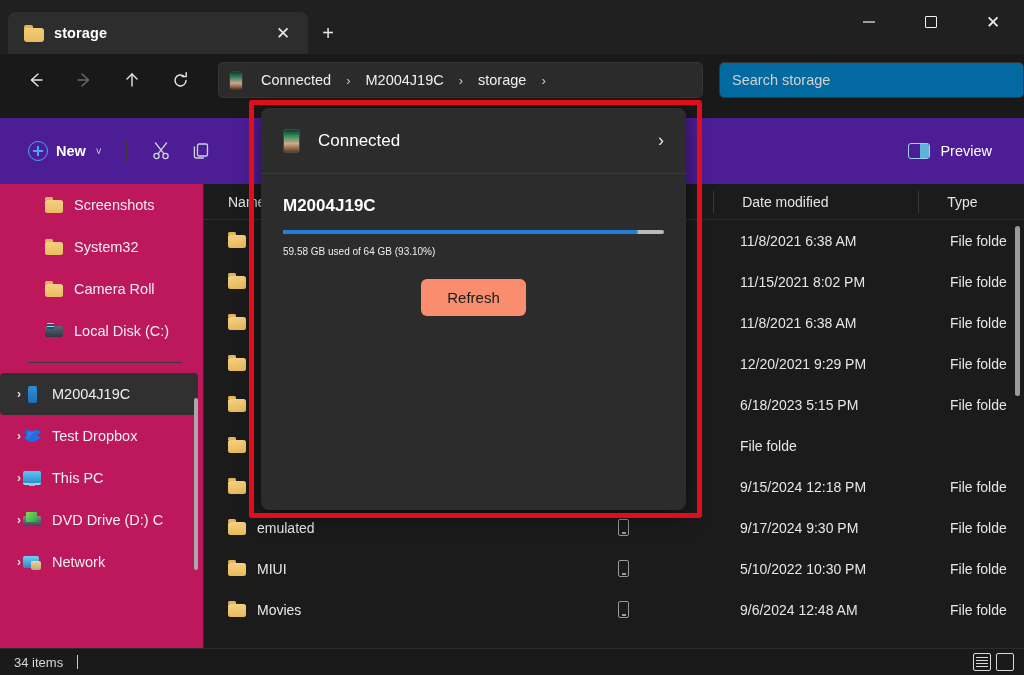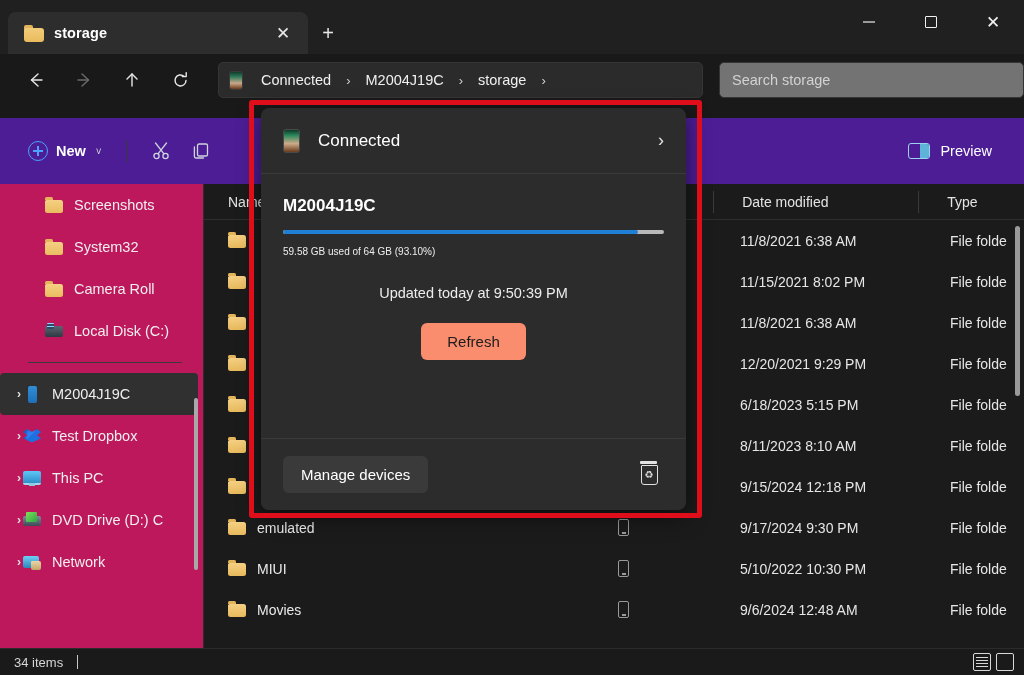--- a/index.html
+++ b/index.html
@@ -91,21 +91,21 @@
   }
   .crumb {
     color: #f0f0f0; font-size: 14.5px; padding: 3px 8px; border-radius: 4px;
     white-space: nowrap;
   }
   .crumb-sep {
     color: #cfcfcf; font-size: 13px; padding: 0 5px; user-select:none;
   }
   .searchbox {
     margin-left: 16px; height: 36px; flex: 1; margin-right: 0;
-    background: #737373; border: 1px solid #353535; border-radius: 5px;
+    background: #0369a1; border: 1px solid #353535; border-radius: 5px;
     display: flex; align-items: center; padding: 0 12px;
   }
   .searchbox .ph { color: #d2d2d2; font-size: 14.5px; }
 
   
   .toolbar {
     position: absolute; top: 118px; left: 0; width: 1024px; height: 66px;
     display: flex; align-items: center; background: #4c1d95;
   }
   .tb-new {
@@ -568,21 +568,20 @@
       <div class="cell type">File folde</div>
     </div>
     <div class="row">
       <div class="cell name">
           <span class="fileico"></span>
           <span></span>
         </div>
       <div class="cell size">
           <span class="devglyph"></span>
         </div>
-      <div class="cell date">8/11/2023 8:10 AM</div>
       <div class="cell type">File folde</div>
     </div>
     <div class="row">
       <div class="cell name">
           <span class="fileico"></span>
           <span></span>
         </div>
       <div class="cell size">
           <span class="devglyph"></span>
         </div>
@@ -632,29 +631,22 @@
       <span class="pop-dev-ico"></span>
       <span class="title">Connected</span>
       <span class="chev">›</span>
     </div>
     <div class="pop-body">
       <div class="dev-name">M2004J19C</div>
       <div class="bar-track">
         <div class="bar-fill" id="barfill" style="width: 93.1%;"></div>
       </div>
       <div class="usage">59.58 GB used of 64 GB (93.10%)</div>
-      <div class="updated">Updated today at 9:50:39 PM</div>
       <div class="refresh-wrap">
         <button class="refresh-btn">Refresh</button>
-      </div>
-    </div>
-    <div class="pop-foot">
-      <button class="manage-btn">Manage devices</button>
-      <div class="trash-btn">
-        <span class="trash-ico">♻</span>
       </div>
     </div>
   </div>
   <div class="redbox"></div>
 
   <div class="statusbar">
     <span class="status-text">34 items</span>
     <span class="status-caret"></span>
     <div class="view-toggles">
       <div class="vt details">

